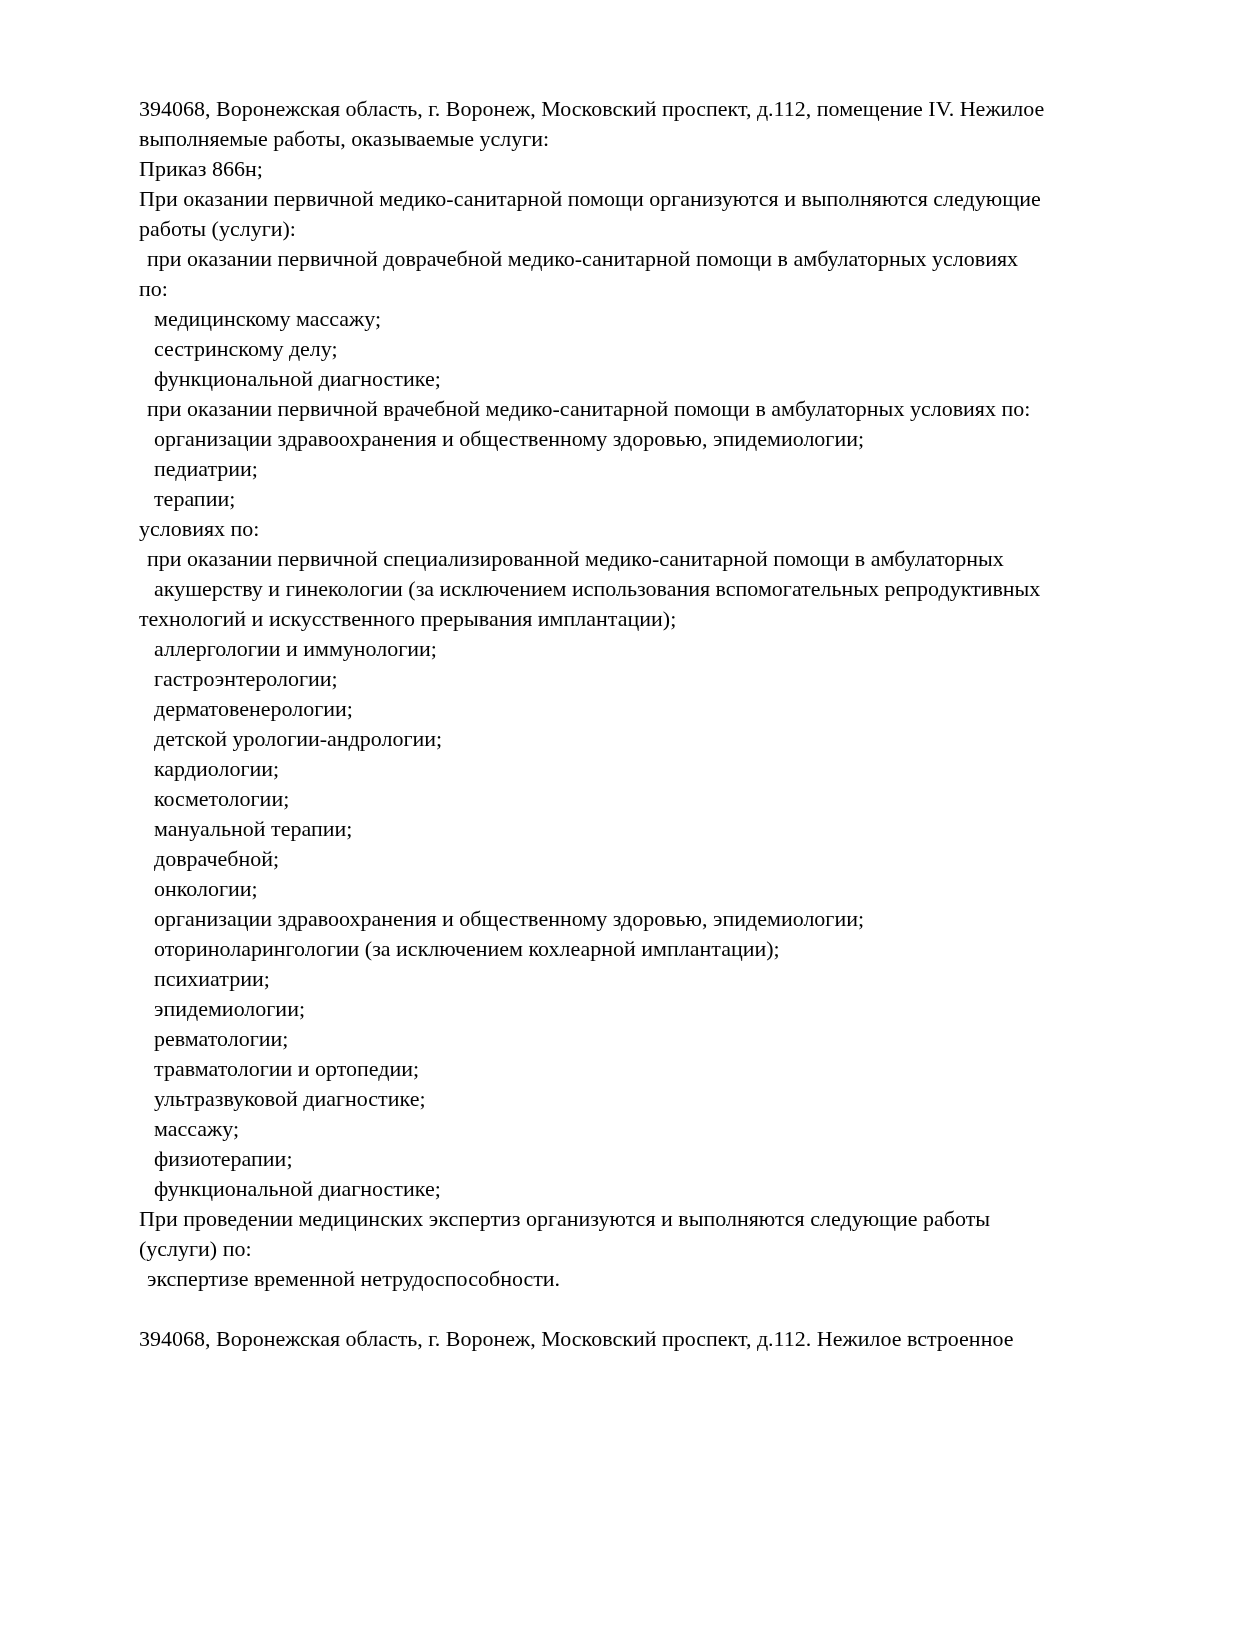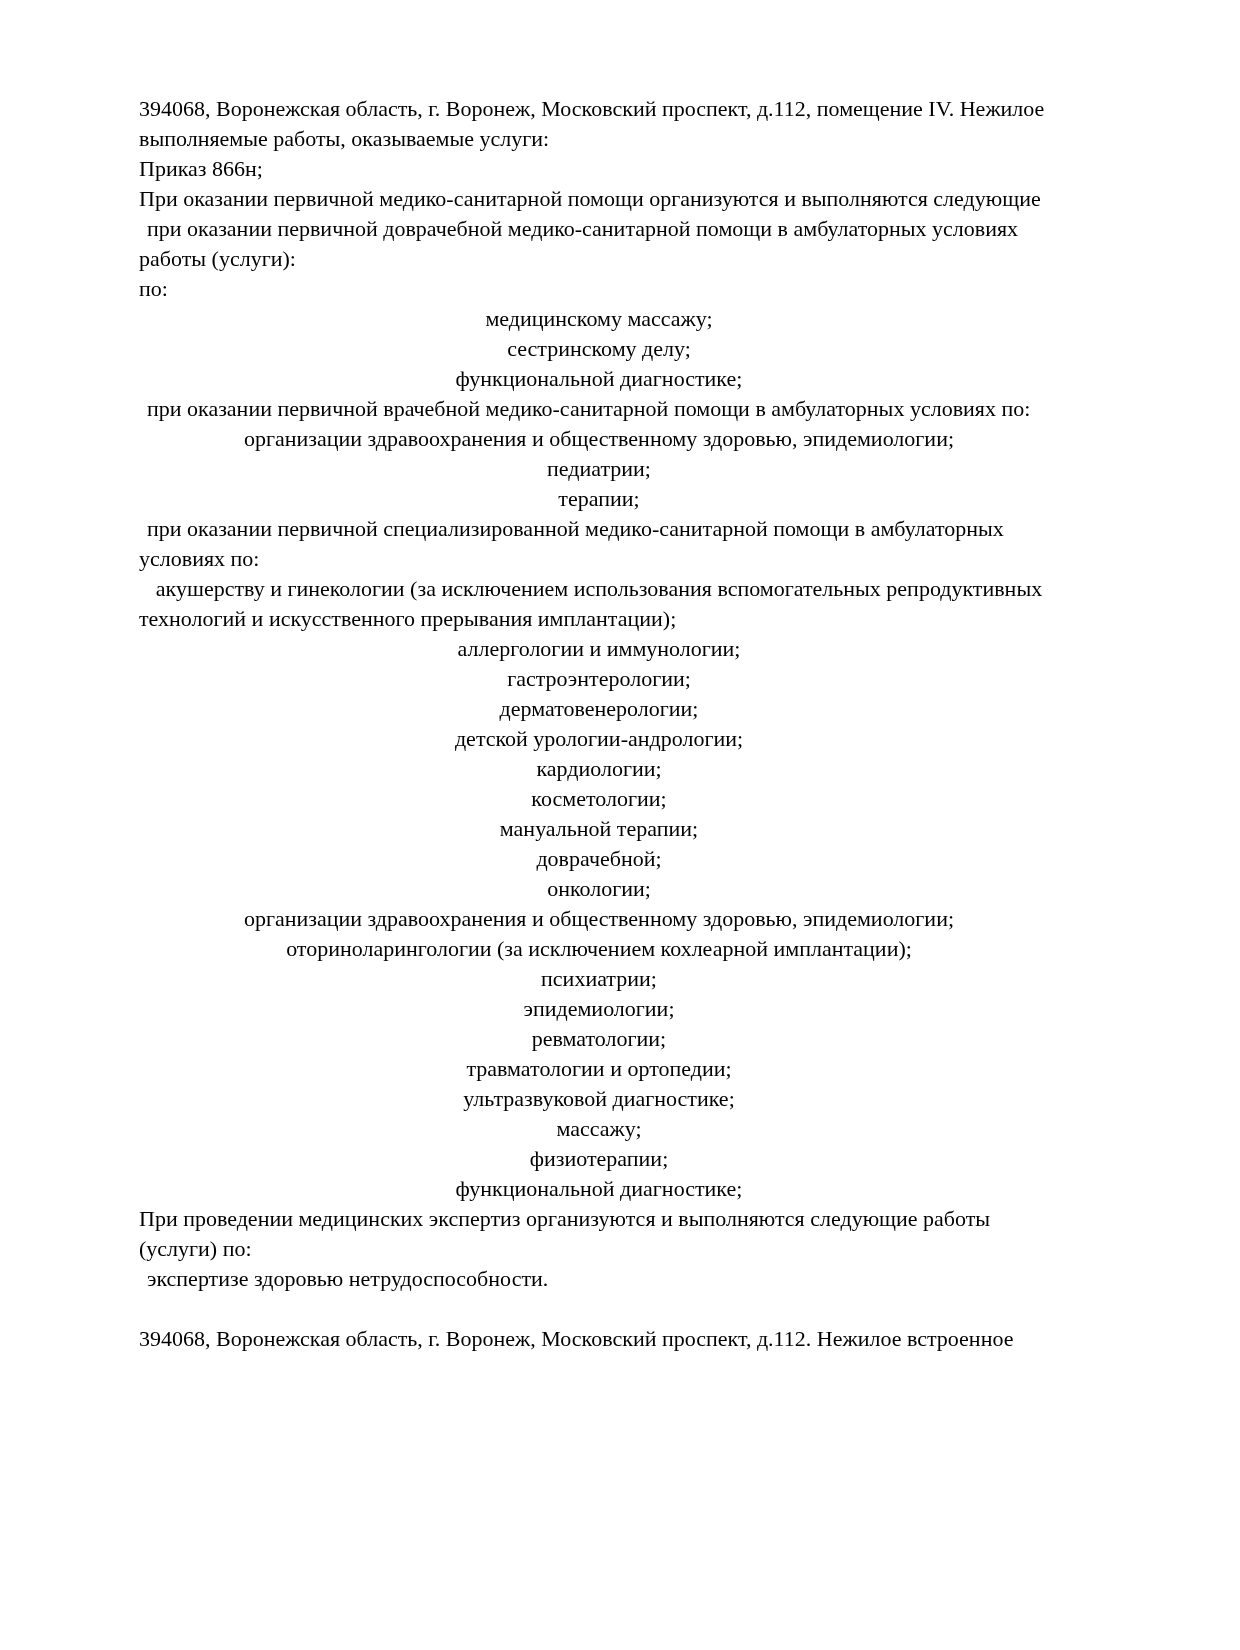--- a/index.html
+++ b/index.html
@@ -24,43 +24,43 @@
     font-size: 22px;
     line-height: 30px;
     color: #000000;
   }
   .line {
     white-space: nowrap;
     min-height: 30px;
   }
   .indent-0 { padding-left: 0; }
   .indent-1 { padding-left: 8px; }
-  .indent-2 { padding-left: 15px; text-align: center; }
+  .indent-2 { padding-left: 15px; }
 </style>
 </head>
 <body>
 
 <div class="page">
   <div class="text-content">
       <div class="line indent-0">394068, Воронежская область, г. Воронеж, Московский проспект, д.112, помещение IV. Нежилое</div>
       <div class="line indent-0">выполняемые работы, оказываемые услуги:</div>
       <div class="line indent-0">Приказ 866н;</div>
       <div class="line indent-0">При оказании первичной медико-санитарной помощи организуются и выполняются следующие</div>
+      <div class="line indent-0">работы (услуги):</div>
       <div class="line indent-1">при оказании первичной доврачебной медико-санитарной помощи в амбулаторных условиях</div>
-      <div class="line indent-0">работы (услуги):</div>
       <div class="line indent-0">по:</div>
       <div class="line indent-2">медицинскому массажу;</div>
       <div class="line indent-2">сестринскому делу;</div>
       <div class="line indent-2">функциональной диагностике;</div>
       <div class="line indent-1">при оказании первичной врачебной медико-санитарной помощи в амбулаторных условиях по:</div>
       <div class="line indent-2">организации здравоохранения и общественному здоровью, эпидемиологии;</div>
       <div class="line indent-2">педиатрии;</div>
       <div class="line indent-2">терапии;</div>
+      <div class="line indent-0">условиях по:</div>
       <div class="line indent-1">при оказании первичной специализированной медико-санитарной помощи в амбулаторных</div>
-      <div class="line indent-0">условиях по:</div>
       <div class="line indent-2">акушерству и гинекологии (за исключением использования вспомогательных репродуктивных</div>
       <div class="line indent-0">технологий и искусственного прерывания имплантации);</div>
       <div class="line indent-2">аллергологии и иммунологии;</div>
       <div class="line indent-2">гастроэнтерологии;</div>
       <div class="line indent-2">дерматовенерологии;</div>
       <div class="line indent-2">детской урологии-андрологии;</div>
       <div class="line indent-2">кардиологии;</div>
       <div class="line indent-2">косметологии;</div>
       <div class="line indent-2">мануальной терапии;</div>
       <div class="line indent-2">доврачебной;</div>
@@ -70,17 +70,17 @@
       <div class="line indent-2">психиатрии;</div>
       <div class="line indent-2">эпидемиологии;</div>
       <div class="line indent-2">ревматологии;</div>
       <div class="line indent-2">травматологии и ортопедии;</div>
       <div class="line indent-2">ультразвуковой диагностике;</div>
       <div class="line indent-2">массажу;</div>
       <div class="line indent-2">физиотерапии;</div>
       <div class="line indent-2">функциональной диагностике;</div>
       <div class="line indent-0">При проведении медицинских экспертиз организуются и выполняются следующие работы</div>
       <div class="line indent-0">(услуги) по:</div>
-      <div class="line indent-1">экспертизе здоровью нетрудоспособности.</div>
+      <div class="line indent-1">экспертизе временной нетрудоспособности.</div>
       <div class="line indent-0">&nbsp;</div>
       <div class="line indent-0">394068, Воронежская область, г. Воронеж, Московский проспект, д.112. Нежилое встроенное</div>
     </div>
 </div>
 
 </body></html>

